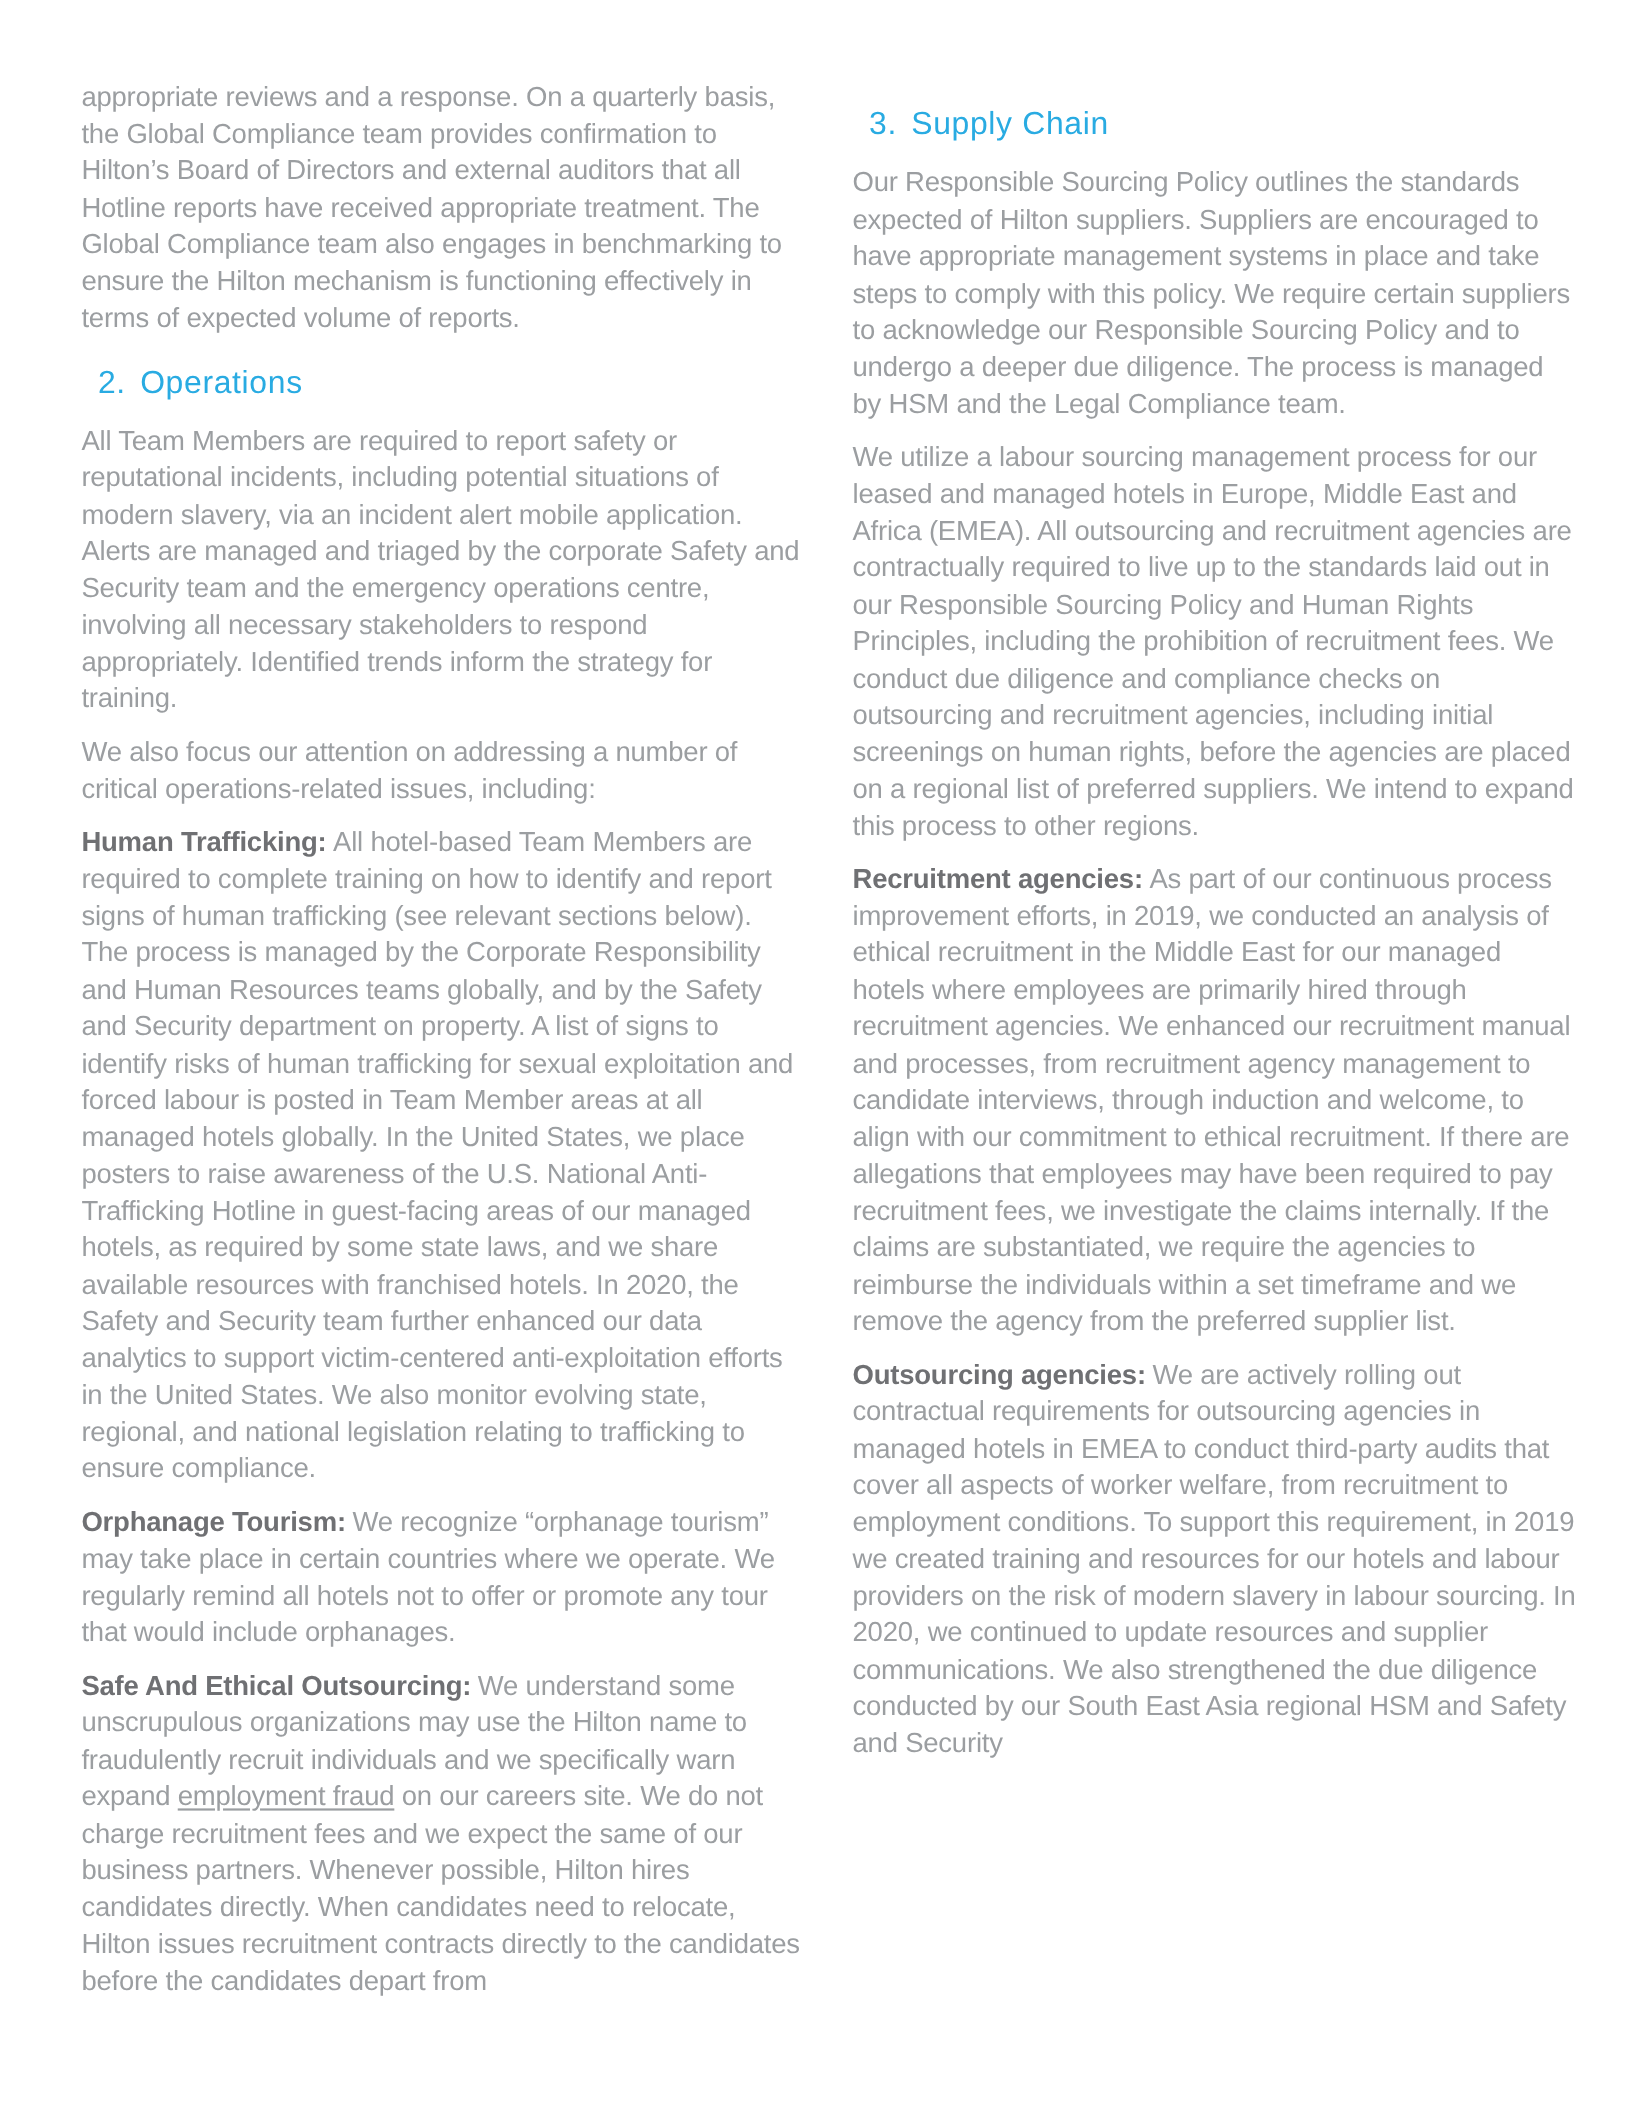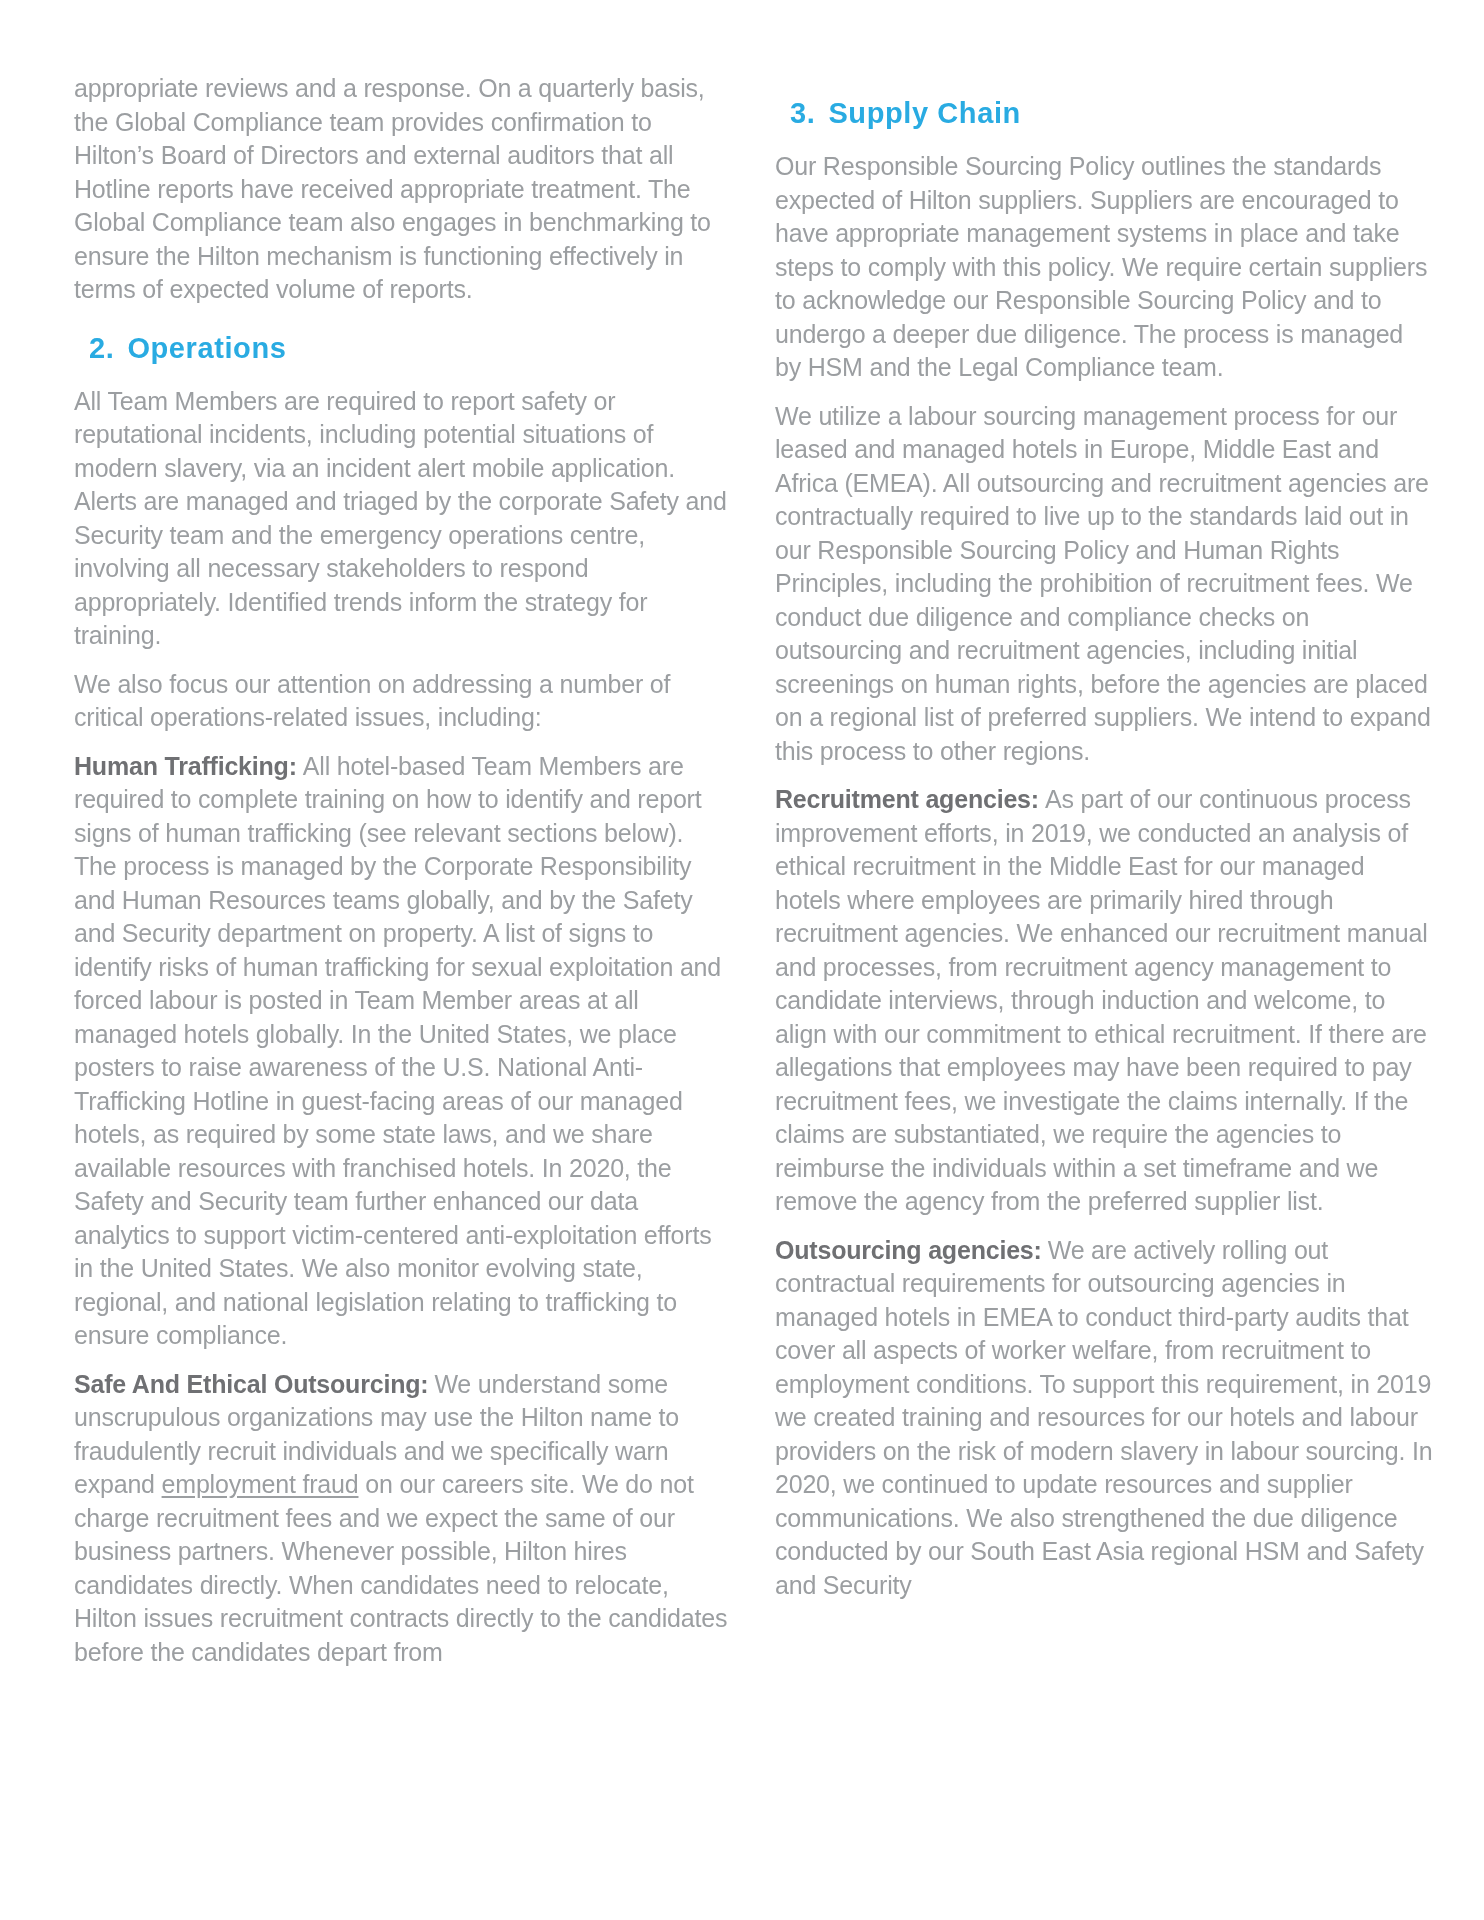--- a/index.html
+++ b/index.html
@@ -34,21 +34,21 @@
   .col-right { left: 763px; }
   .col p {
     margin: 0 0 15px 0;
   }
   .col p.last { margin-bottom: 0; }
   h2.section-heading {
     margin: 23px 0 19px 0;
     padding-left: 15px;
     font-size: 29px;
     line-height: 36px;
-    font-weight: 700;
+    font-weight: 400;
     letter-spacing: 0.6px;
     color: #29abe2;
   }
   h2.section-heading .num {
     display: inline-block;
     margin-right: 13px;
   }
   .lead {
     font-weight: 700;
     color: #6f7073;
@@ -74,20 +74,21 @@
     <h2 class="section-heading">
       <span class="num">2.</span><span>Operations</span>
     </h2>
 
     <p>All Team Members are required to report safety or reputational incidents, including potential situations of modern slavery, via an incident alert mobile application. Alerts are managed and triaged by the corporate Safety and Security team and the emergency operations centre, involving all necessary stakeholders to respond appropriately. Identified trends inform the strategy for training.</p>
 
     <p>We also focus our attention on addressing a number of critical operations-related issues, including:</p>
 
     <p><span class="lead">Human Trafficking:</span><span>All hotel-based Team Members are required to complete training on how to identify and report signs of human trafficking (see relevant sections below). The process is managed by the Corporate Responsibility and Human Resources teams globally, and by the Safety and Security department on property. A list of signs to identify risks of human trafficking for sexual exploitation and forced labour is posted in Team Member areas at all managed hotels globally. In the United States, we place posters to raise awareness of the U.S. National Anti-Trafficking Hotline in guest-facing areas of our managed hotels, as required by some state laws, and we share available resources with franchised hotels. In 2020, the Safety and Security team further enhanced our data analytics to support victim-centered anti-exploitation efforts in the United States. We also monitor evolving state, regional, and national legislation relating to trafficking to ensure compliance.</span></p>
 
+    <p><span class="lead">Orphanage Tourism:</span><span>We recognize “orphanage tourism” may take place in certain countries where we operate. We regularly remind all hotels not to offer or promote any tour that would include orphanages.</span></p>
 
     <p class="last"><span class="lead">Safe And Ethical Outsourcing:</span><span>We understand some unscrupulous organizations may use the Hilton name to fraudulently recruit individuals and we specifically warn expand</span>
       <a class="inline-link">employment fraud</a>
       <span>on our careers site. We do not charge recruitment fees and we expect the same of our business partners. Whenever possible, Hilton hires candidates directly. When candidates need to relocate, Hilton issues recruitment contracts directly to the candidates before the candidates depart from</span></p>
   </div>
 
   <div class="col col-right">
 
 
     <h2 class="section-heading">

